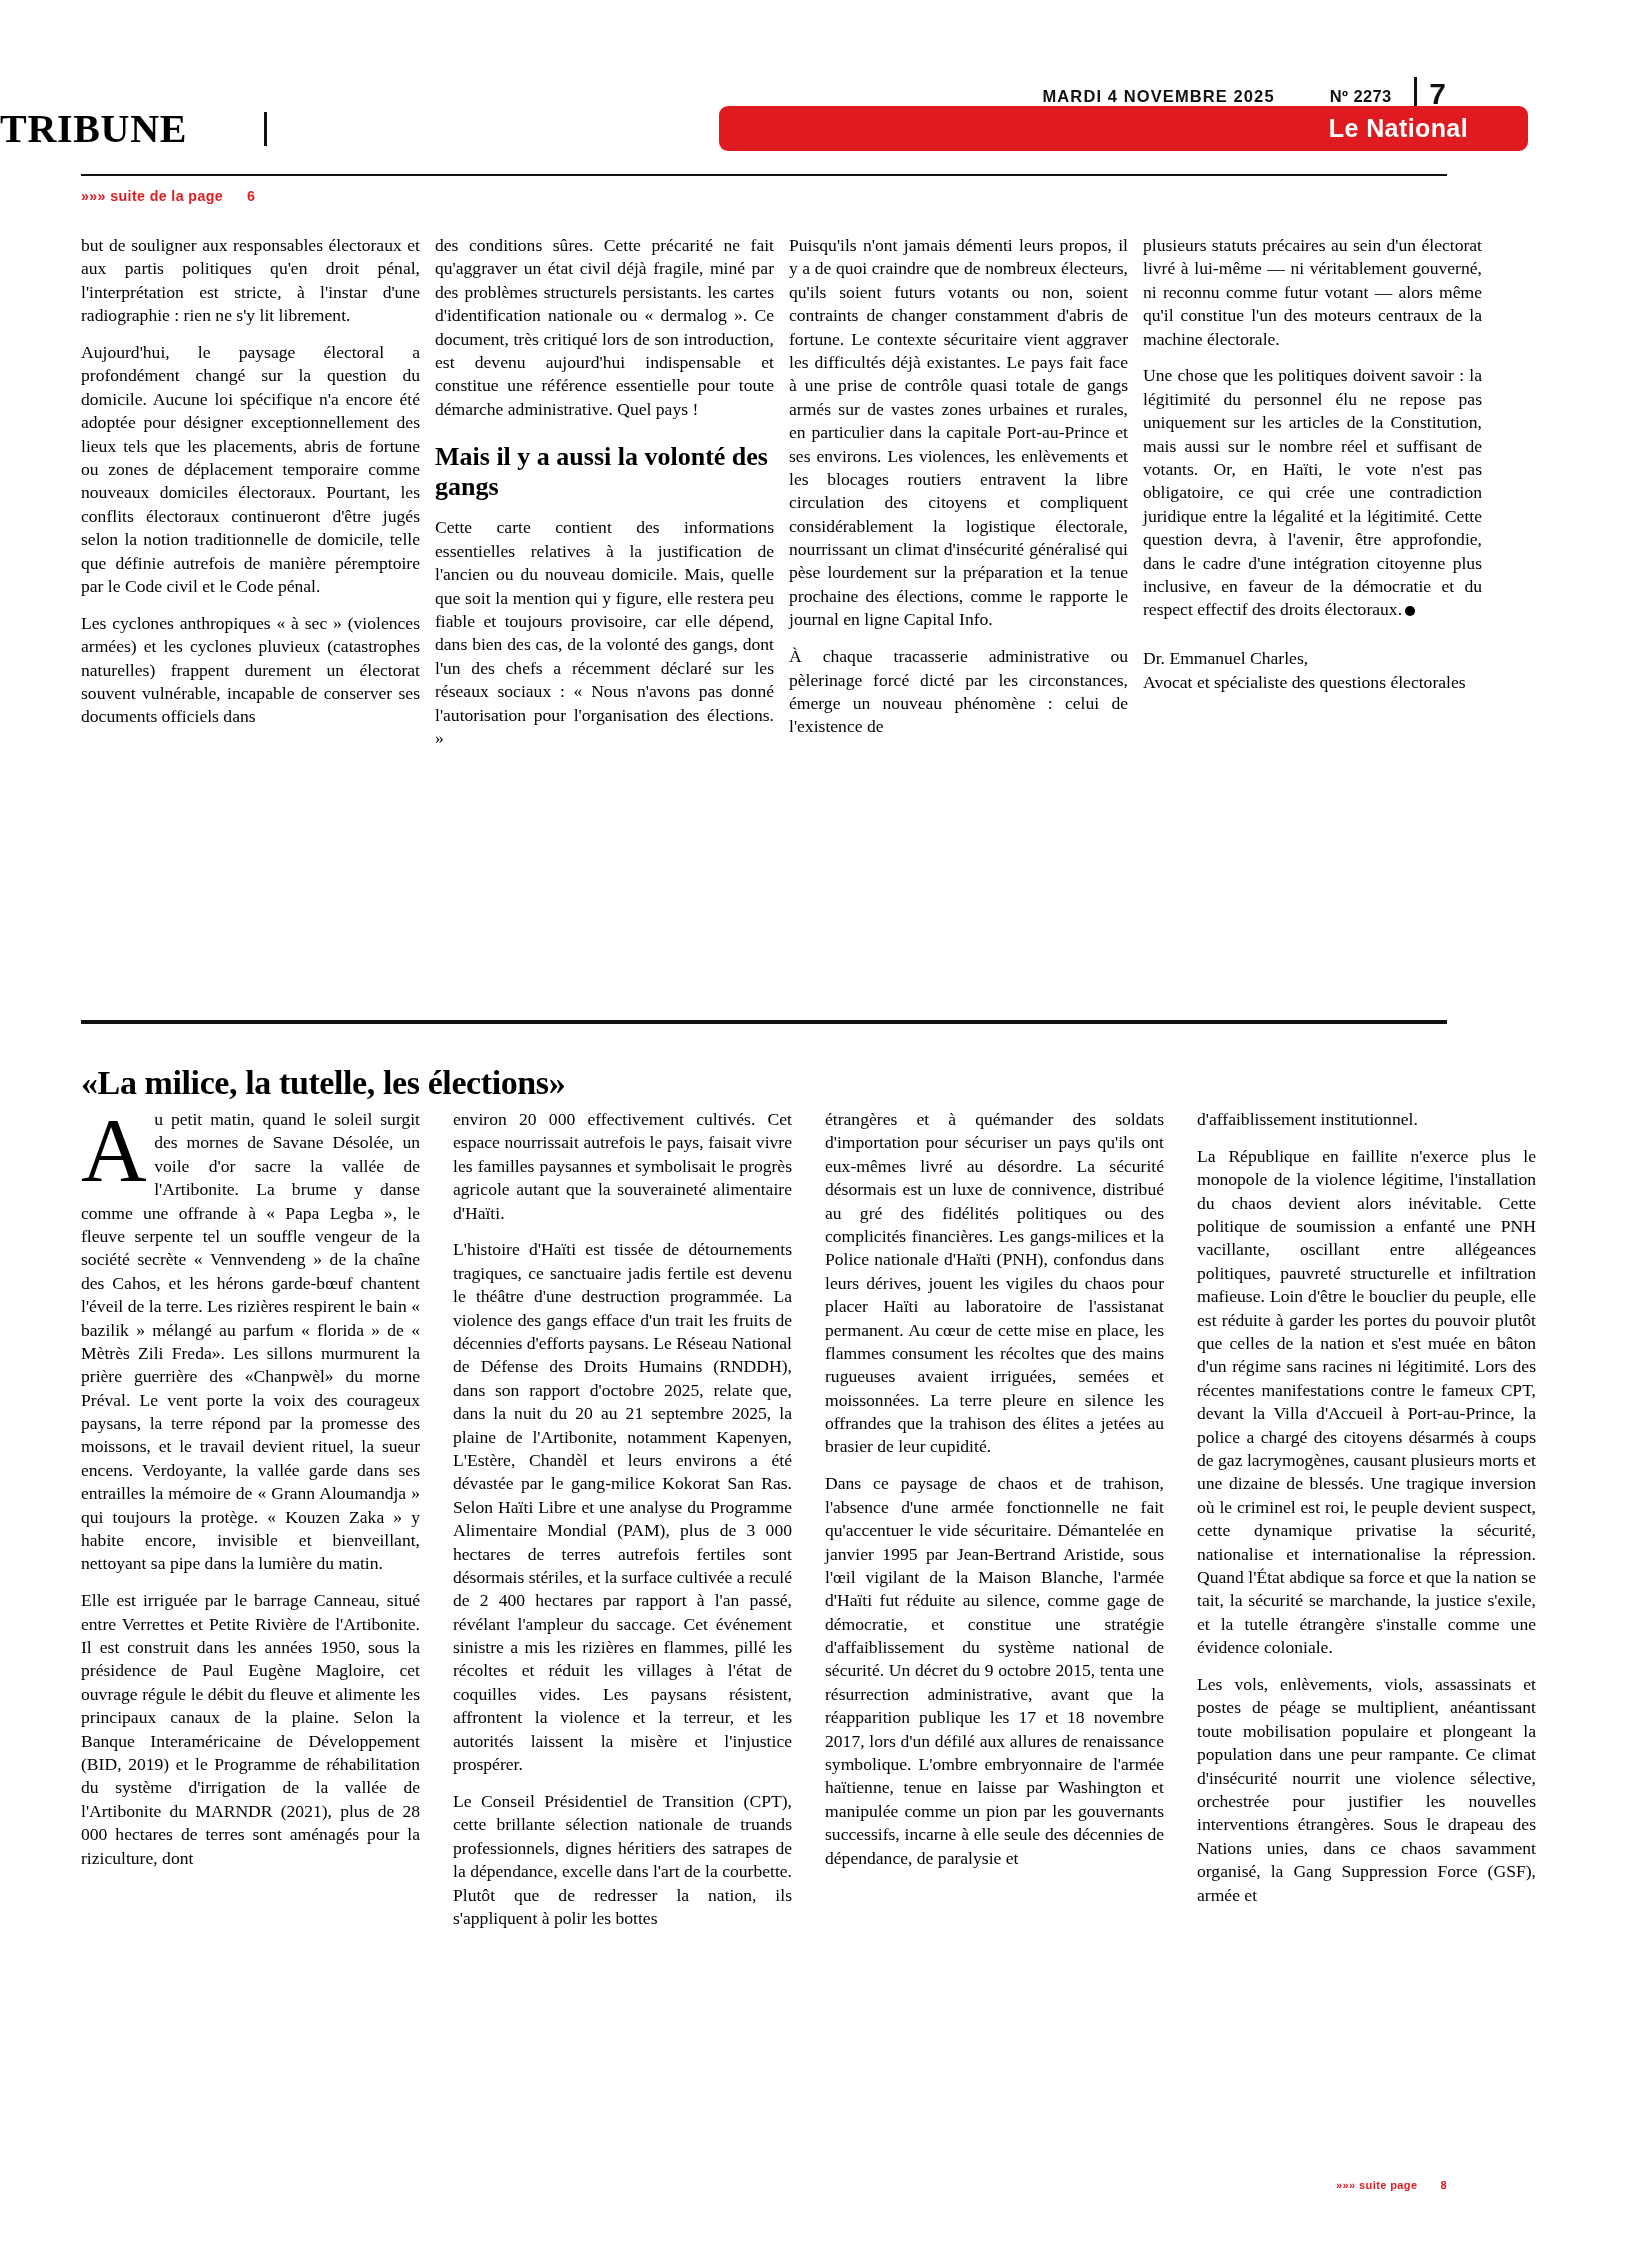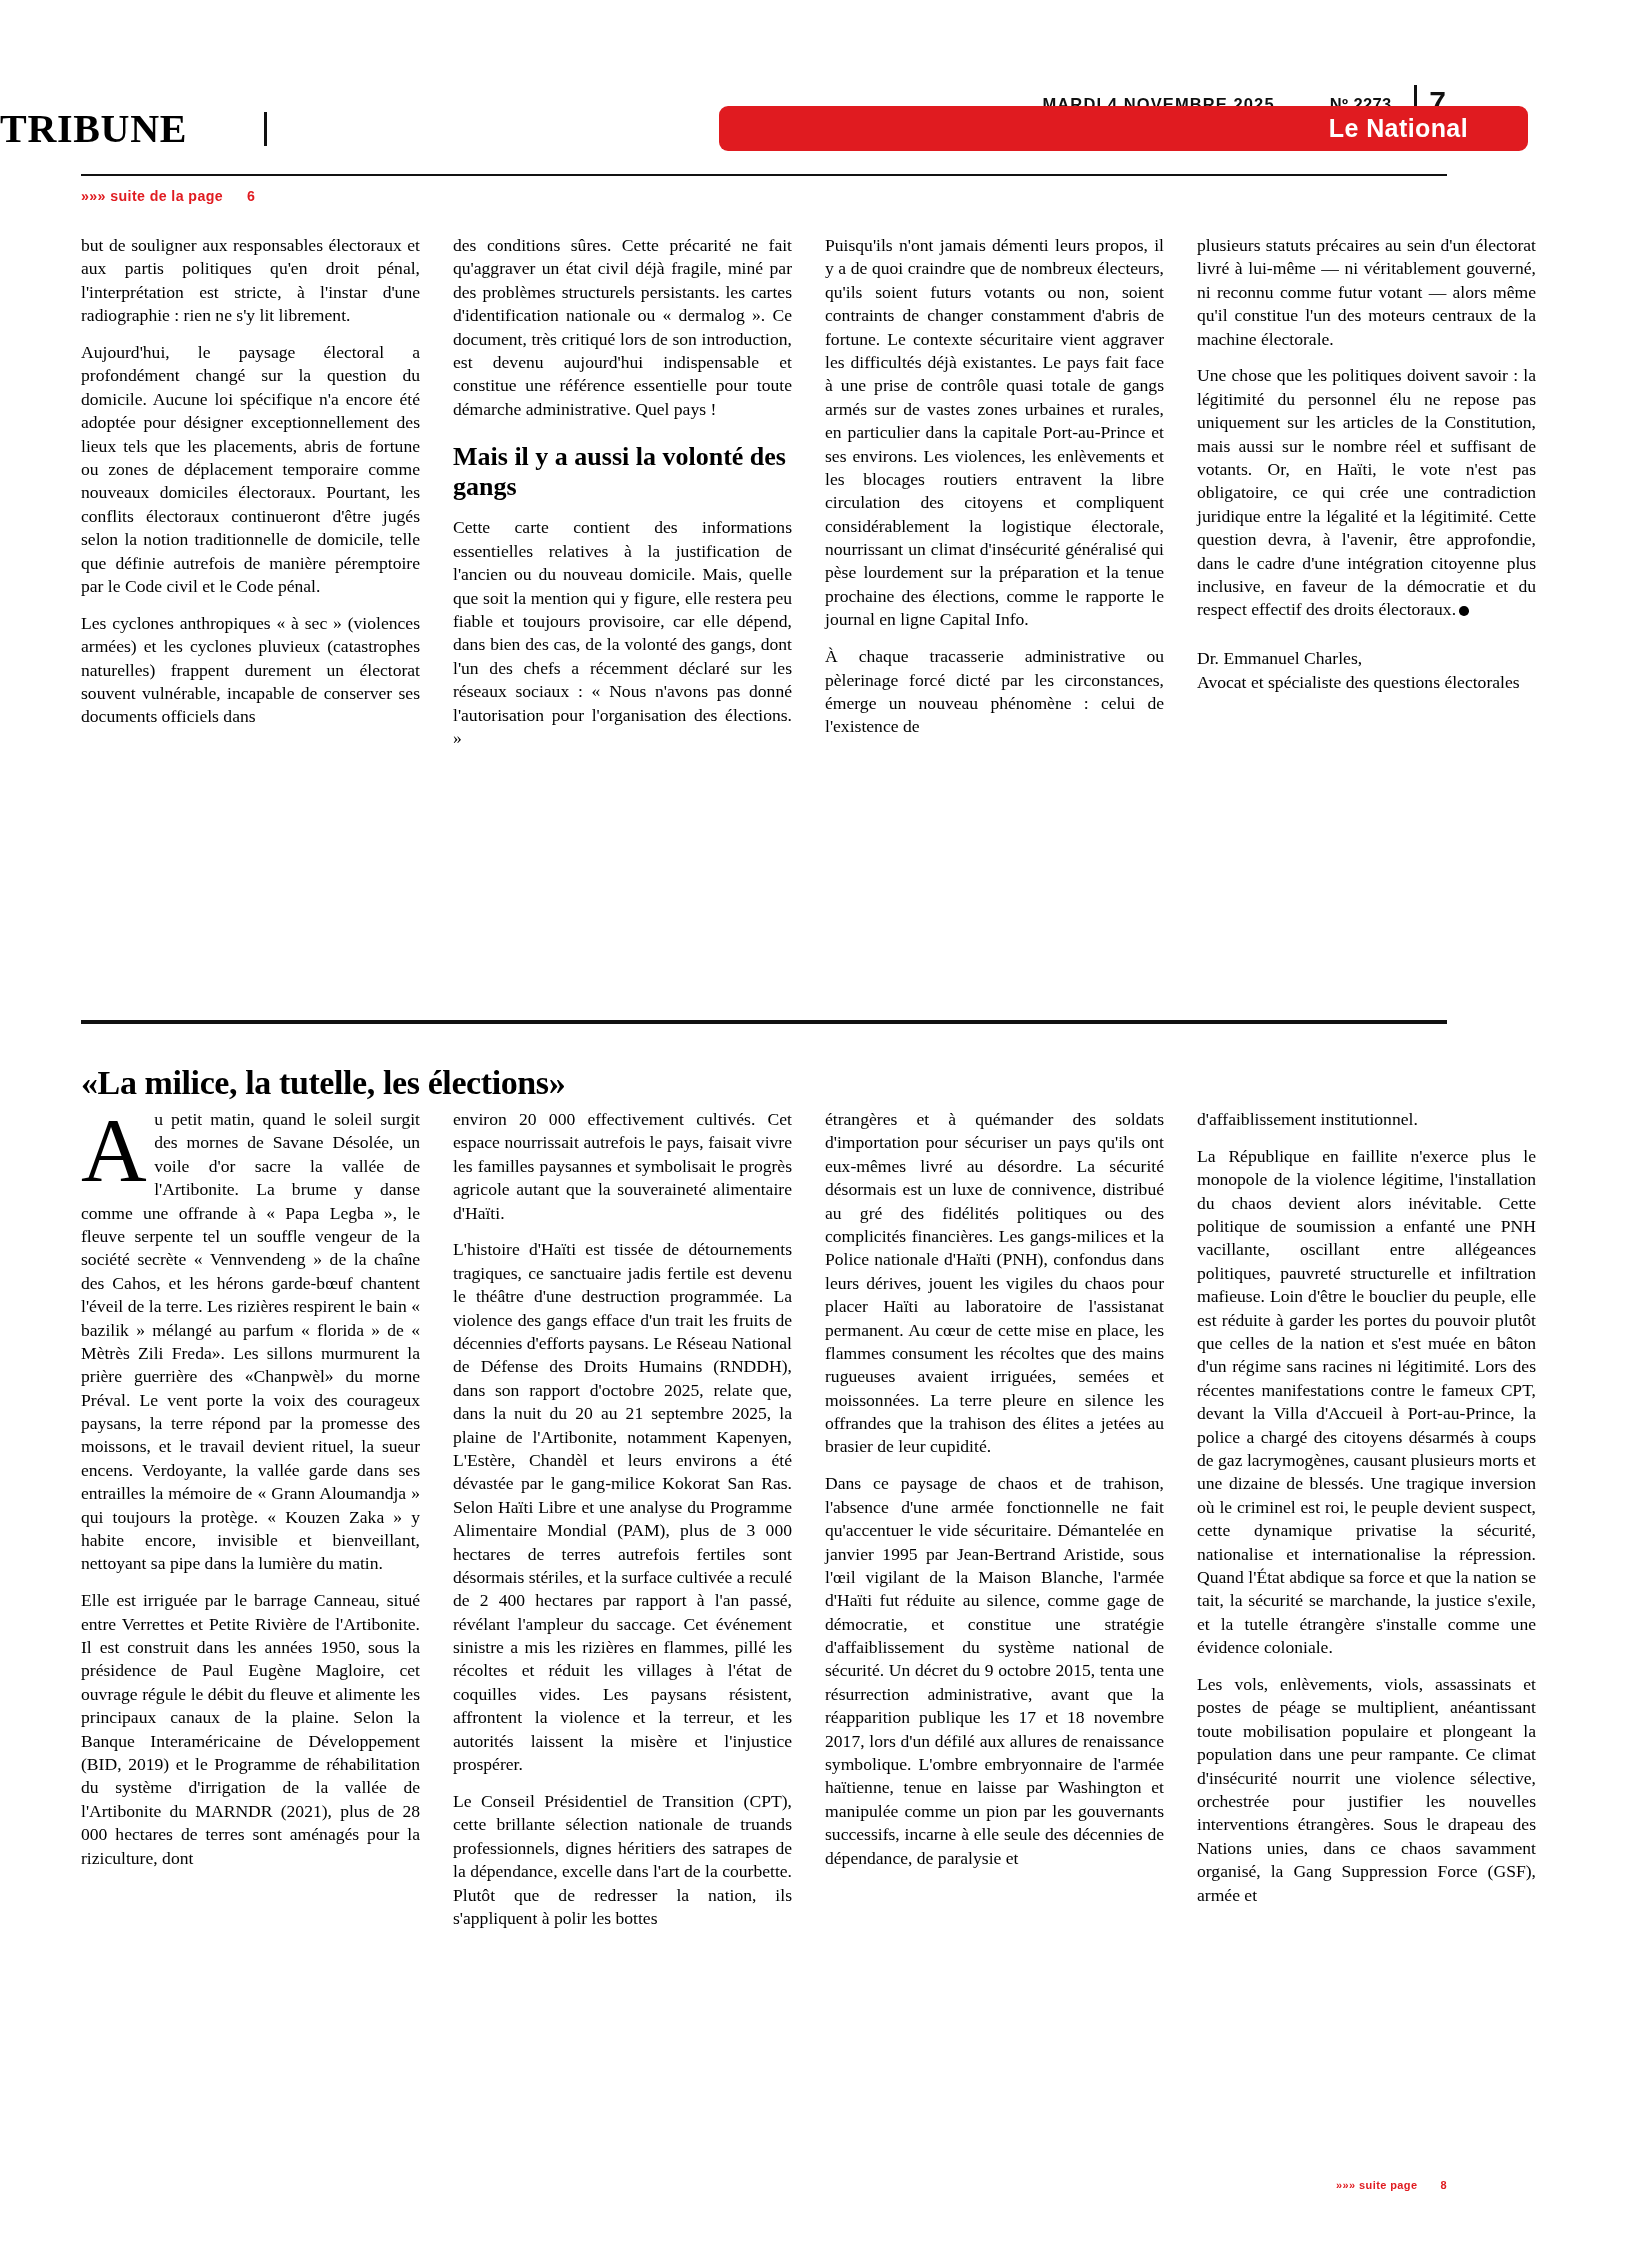--- a/index.html
+++ b/index.html
@@ -12,21 +12,21 @@
     height: 2250px;
     font-family: "Liberation Serif", serif;
     color: #000000;
     position: relative;
   }
   .page {
     position: relative;
     width: 1528px;
     height: 2250px;
     box-sizing: border-box;
-    padding: 8px 81px;
+    padding: 0 81px;
   }
 
   
   .masthead {
     position: relative;
     height: 109px;
   }
   .date-line {
     position: absolute;
     right: 0;
@@ -122,21 +122,21 @@
   }
   .suite-from .num { margin-left: 19.5px; }
 
   
   .top-cols {
     position: absolute;
     left: 81px;
     top: 234px;
     width: 1488px;
     display: flex;
-    gap: 33px;
+    gap: 15px;
   }
   .top-cols .col { width: 339px; }
   p.body {
     margin: 0 0 13.5px 0;
     font-size: 17.6px;
     line-height: 1.33;
     text-align: justify;
     hyphens: auto;
     -webkit-hyphens: auto;
   }

